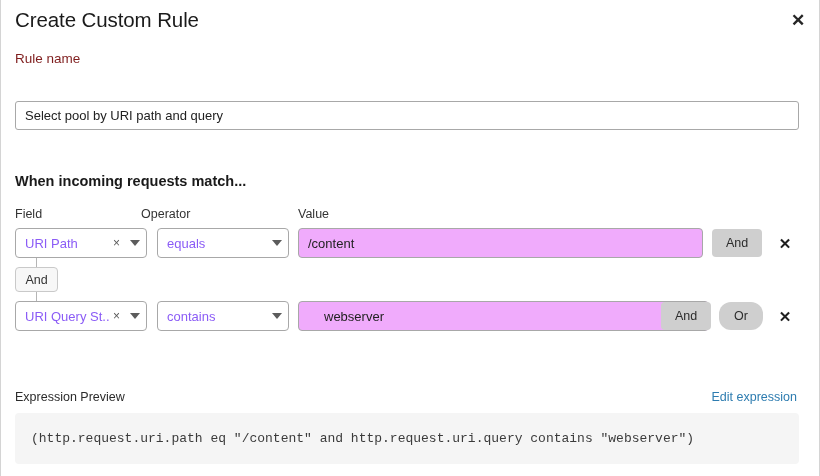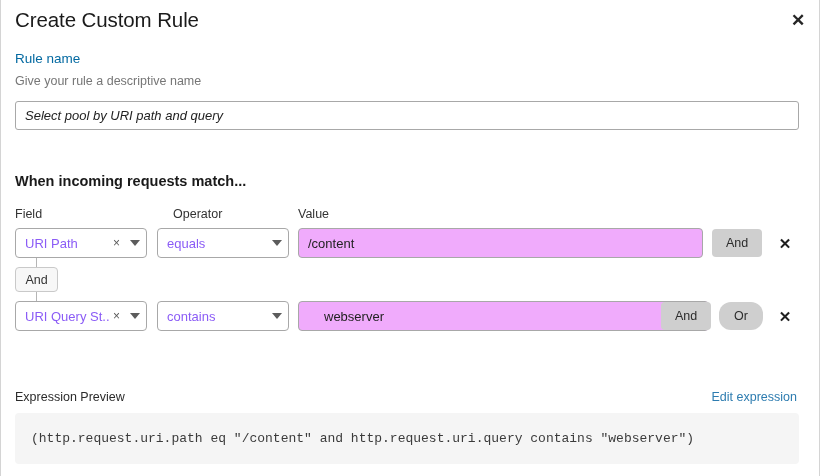--- a/index.html
+++ b/index.html
@@ -46,61 +46,60 @@
     font-weight: normal;
     color: #1a1a1a;
     letter-spacing: -0.1px;
   }
 
   
   .rule-label {
     position: absolute;
     left: 14px; top: 51px;
     font-size: 13.5px;
-    color: #0369a1;
+    color: #7f1d1d;
   }
   .rule-help {
     position: absolute;
     left: 14px; top: 74px;
     font-size: 12.5px;
     color: #767676;
   }
   .rule-input {
     position: absolute;
     left: 14px; top: 101px;
     width: 784px; height: 29px;
     border: 1px solid #a8a8a8;
     border-radius: 3px;
     background: #fff;
     font-family: "Liberation Sans", sans-serif;
     font-size: 13px;
     color: #222;
     padding: 0 9px;
     outline: none;
-    font-style: italic;
   }
 
   
   .section-heading {
     position: absolute;
     left: 14px; top: 173px;
     font-size: 14.5px;
     font-weight: bold;
     color: #1a1a1a;
   }
 
   
   .col-head {
     position: absolute;
     top: 207px;
     font-size: 12.5px;
     color: #333;
   }
   .col-head.field { left: 14px; }
-  .col-head.operator { left: 172px; }
+  .col-head.operator { left: 140px; }
   .col-head.value { left: 297px; }
 
   
   .cond-row { position: absolute; left: 0; width: 820px; height: 30px; }
   .cond-row.r1 { top: 228px; }
   .cond-row.r2 { top: 301px; }
 
   .sel {
     position: absolute;
     height: 30px;
@@ -249,21 +248,20 @@
 </head>
 <body>
 
 <div class="modal">
 
   <div class="title">Create Custom Rule</div>
 
   <button class="close-btn">✕</button>
 
   <div class="rule-label">Rule name</div>
-  <div class="rule-help">Give your rule a descriptive name</div>
   <input class="rule-input" type="text" value="Select pool by URI path and query" style="">
 
   <div class="section-heading">When incoming requests match...</div>
 
   <div class="col-head field">Field</div>
   <div class="col-head operator">Operator</div>
   <div class="col-head value">Value</div>
 
   <div class="cond-row r1">
     <div class="sel sel-field">

